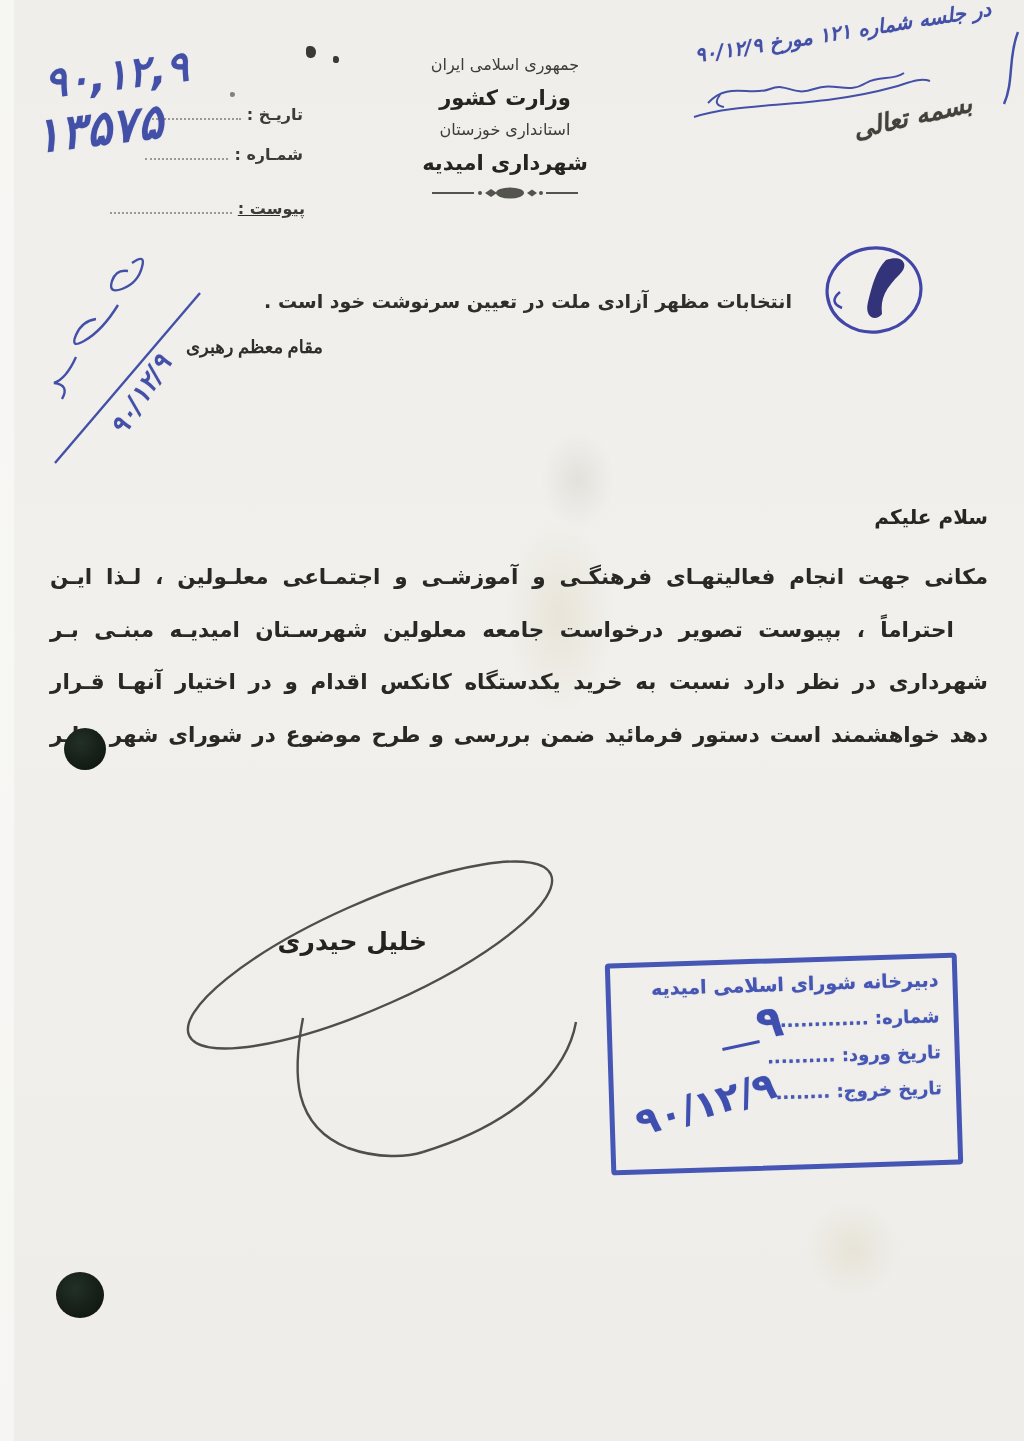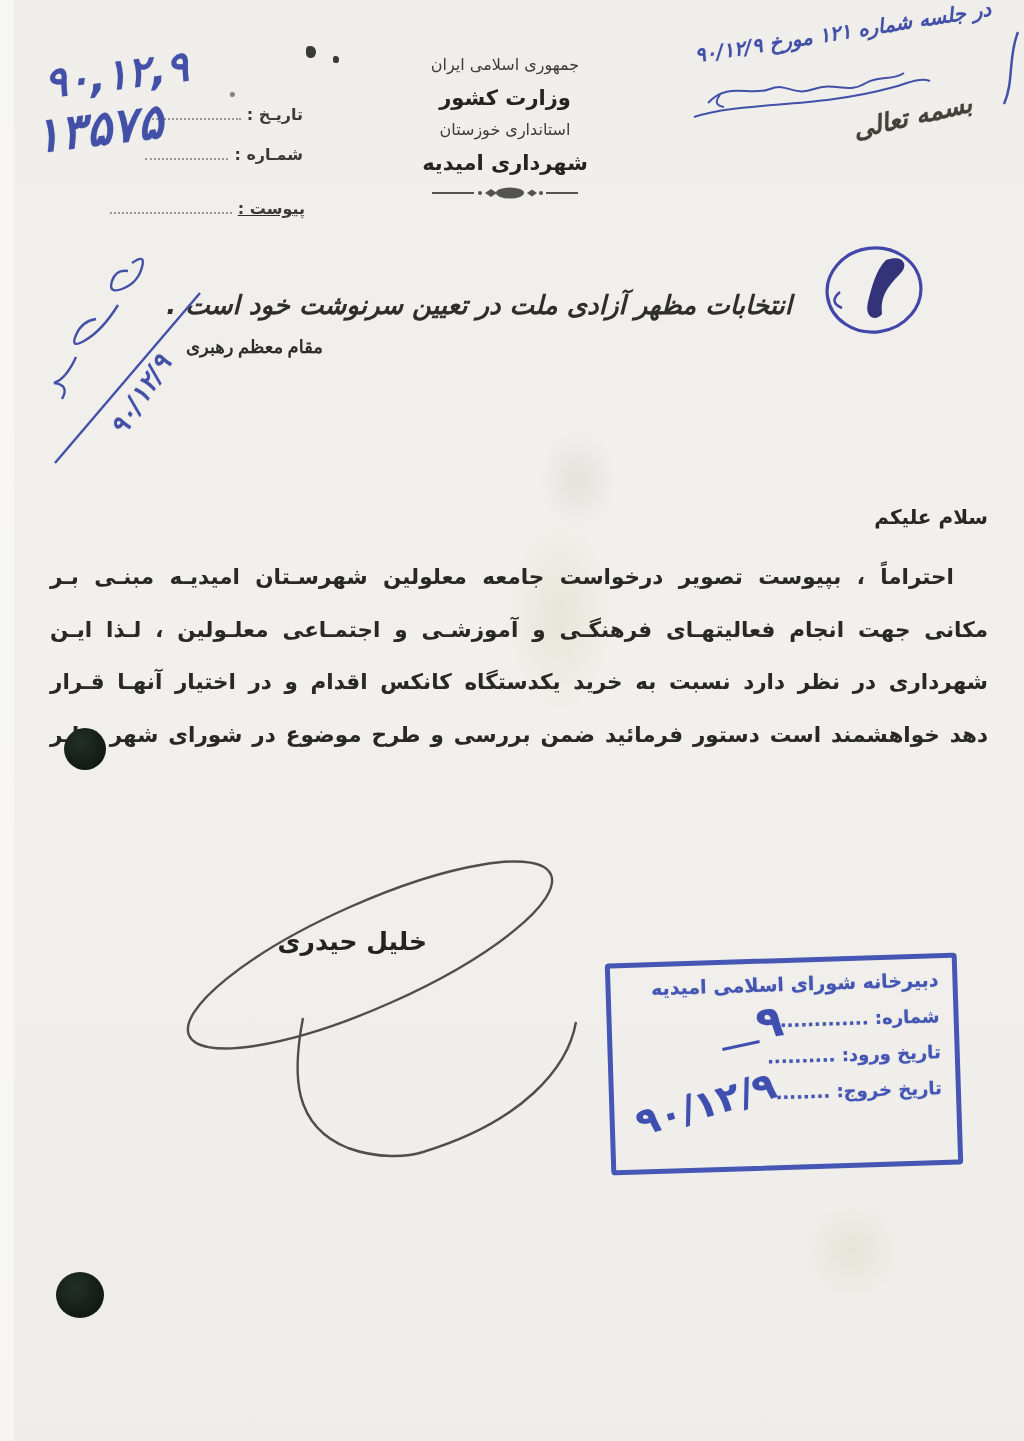--- a/index.html
+++ b/index.html
@@ -18,21 +18,21 @@
   .lh-reg{font-size:16px;color:#3d3d38;margin-bottom:12px;}
   .lh-bold{font-size:21px;font-weight:bold;color:#242420;margin-bottom:10px;}
   
   .meta-row{display:flex;align-items:flex-end;margin-top:20px;}
   .meta-label{font-size:16px;font-weight:bold;color:#3c3c37;white-space:nowrap;}
   .meta-dots{flex:1;border-bottom:2px dotted #9a9a92;margin:0 6px 4px 0;height:14px;}
   
   .hw{color:#4350a8;font-style:italic;text-shadow:0 0 1px rgba(67,80,168,.35);}
   .hw-big{font-weight:bold;}
   
-  .quote{font-size:26px;font-weight:bold;color:#2e2e2a;font-style:italic;}
+  .quote{font-size:19px;font-weight:bold;color:#2e2e2a;}
   .attrib{font-size:18px;font-weight:bold;color:#2e2e2a;}
   
   .recipient{font-size:28px;font-weight:bold;color:#1f1f1c;}
   .greeting{font-size:20px;font-weight:bold;color:#26262).;}
   .greeting{color:#262622;}
   
   .body-block{width:938px;}
   .bline{font-size:21.5px;font-weight:bold;color:#282824;line-height:52.5px;
     text-align:justify;text-align-last:justify;white-space:normal;}
   .bline.first{padding-right:34px;}
@@ -136,22 +136,22 @@
       <path d="M92,18 q14,-10 10,4 q-4,16 -20,22 q-14,5 -10,-8 q4,-12 16,-10"></path>
       <path d="M78,60 q-16,26 -34,36 q-14,8 -8,-6 q6,-14 20,-16"></path>
       <path d="M36,112 q-10,22 -22,26 q16,2 8,16"></path>
     </g>
   </svg>
   <div class="abs hw nowrap" style="left:96px;top:380px;font-size:26px;font-weight:bold;transform:rotate(-57deg);">۹۰/۱۲/۹</div>
 
   <div class="abs greeting nowrap" style="right:36px;top:505px;">سلام علیکم</div>
 
   <div class="abs body-block" style="right:36px;top:551px;">
+    <div class="bline">مکانی جهت انجام فعالیتهـای فرهنگـی و آموزشـی و اجتمـاعی معلـولین ، لـذا ایـن</div>
     <div class="bline first">احتراماً ، بپیوست تصویر درخواست جامعه معلولین شهرسـتان امیدیـه مبنـی بـر</div>
-    <div class="bline">مکانی جهت انجام فعالیتهـای فرهنگـی و آموزشـی و اجتمـاعی معلـولین ، لـذا ایـن</div>
     <div class="bline">شهرداری در نظر دارد نسبت به خرید یکدستگاه کانکس اقدام و در اختیار آنهـا قـرار</div>
     <div class="bline">دهد خواهشمند است دستور فرمائید ضمن بررسی و طرح موضوع در شورای شهر نظـر</div>
   </div>
 
   <div class="abs hole" style="left:64px;top:728px;width:42px;height:42px;"></div>
   <div class="abs hole" style="left:56px;top:1272px;width:48px;height:46px;"></div>
 
   <div class="abs sig-name nowrap" style="right:597px;top:927px;">خلیل حیدری</div>
   <svg class="abs" style="left:120px;top:830px;" width="480" height="350" viewBox="0 0 480 350">
     <g fill="none" stroke="#4e4e4a" stroke-width="2.4">

